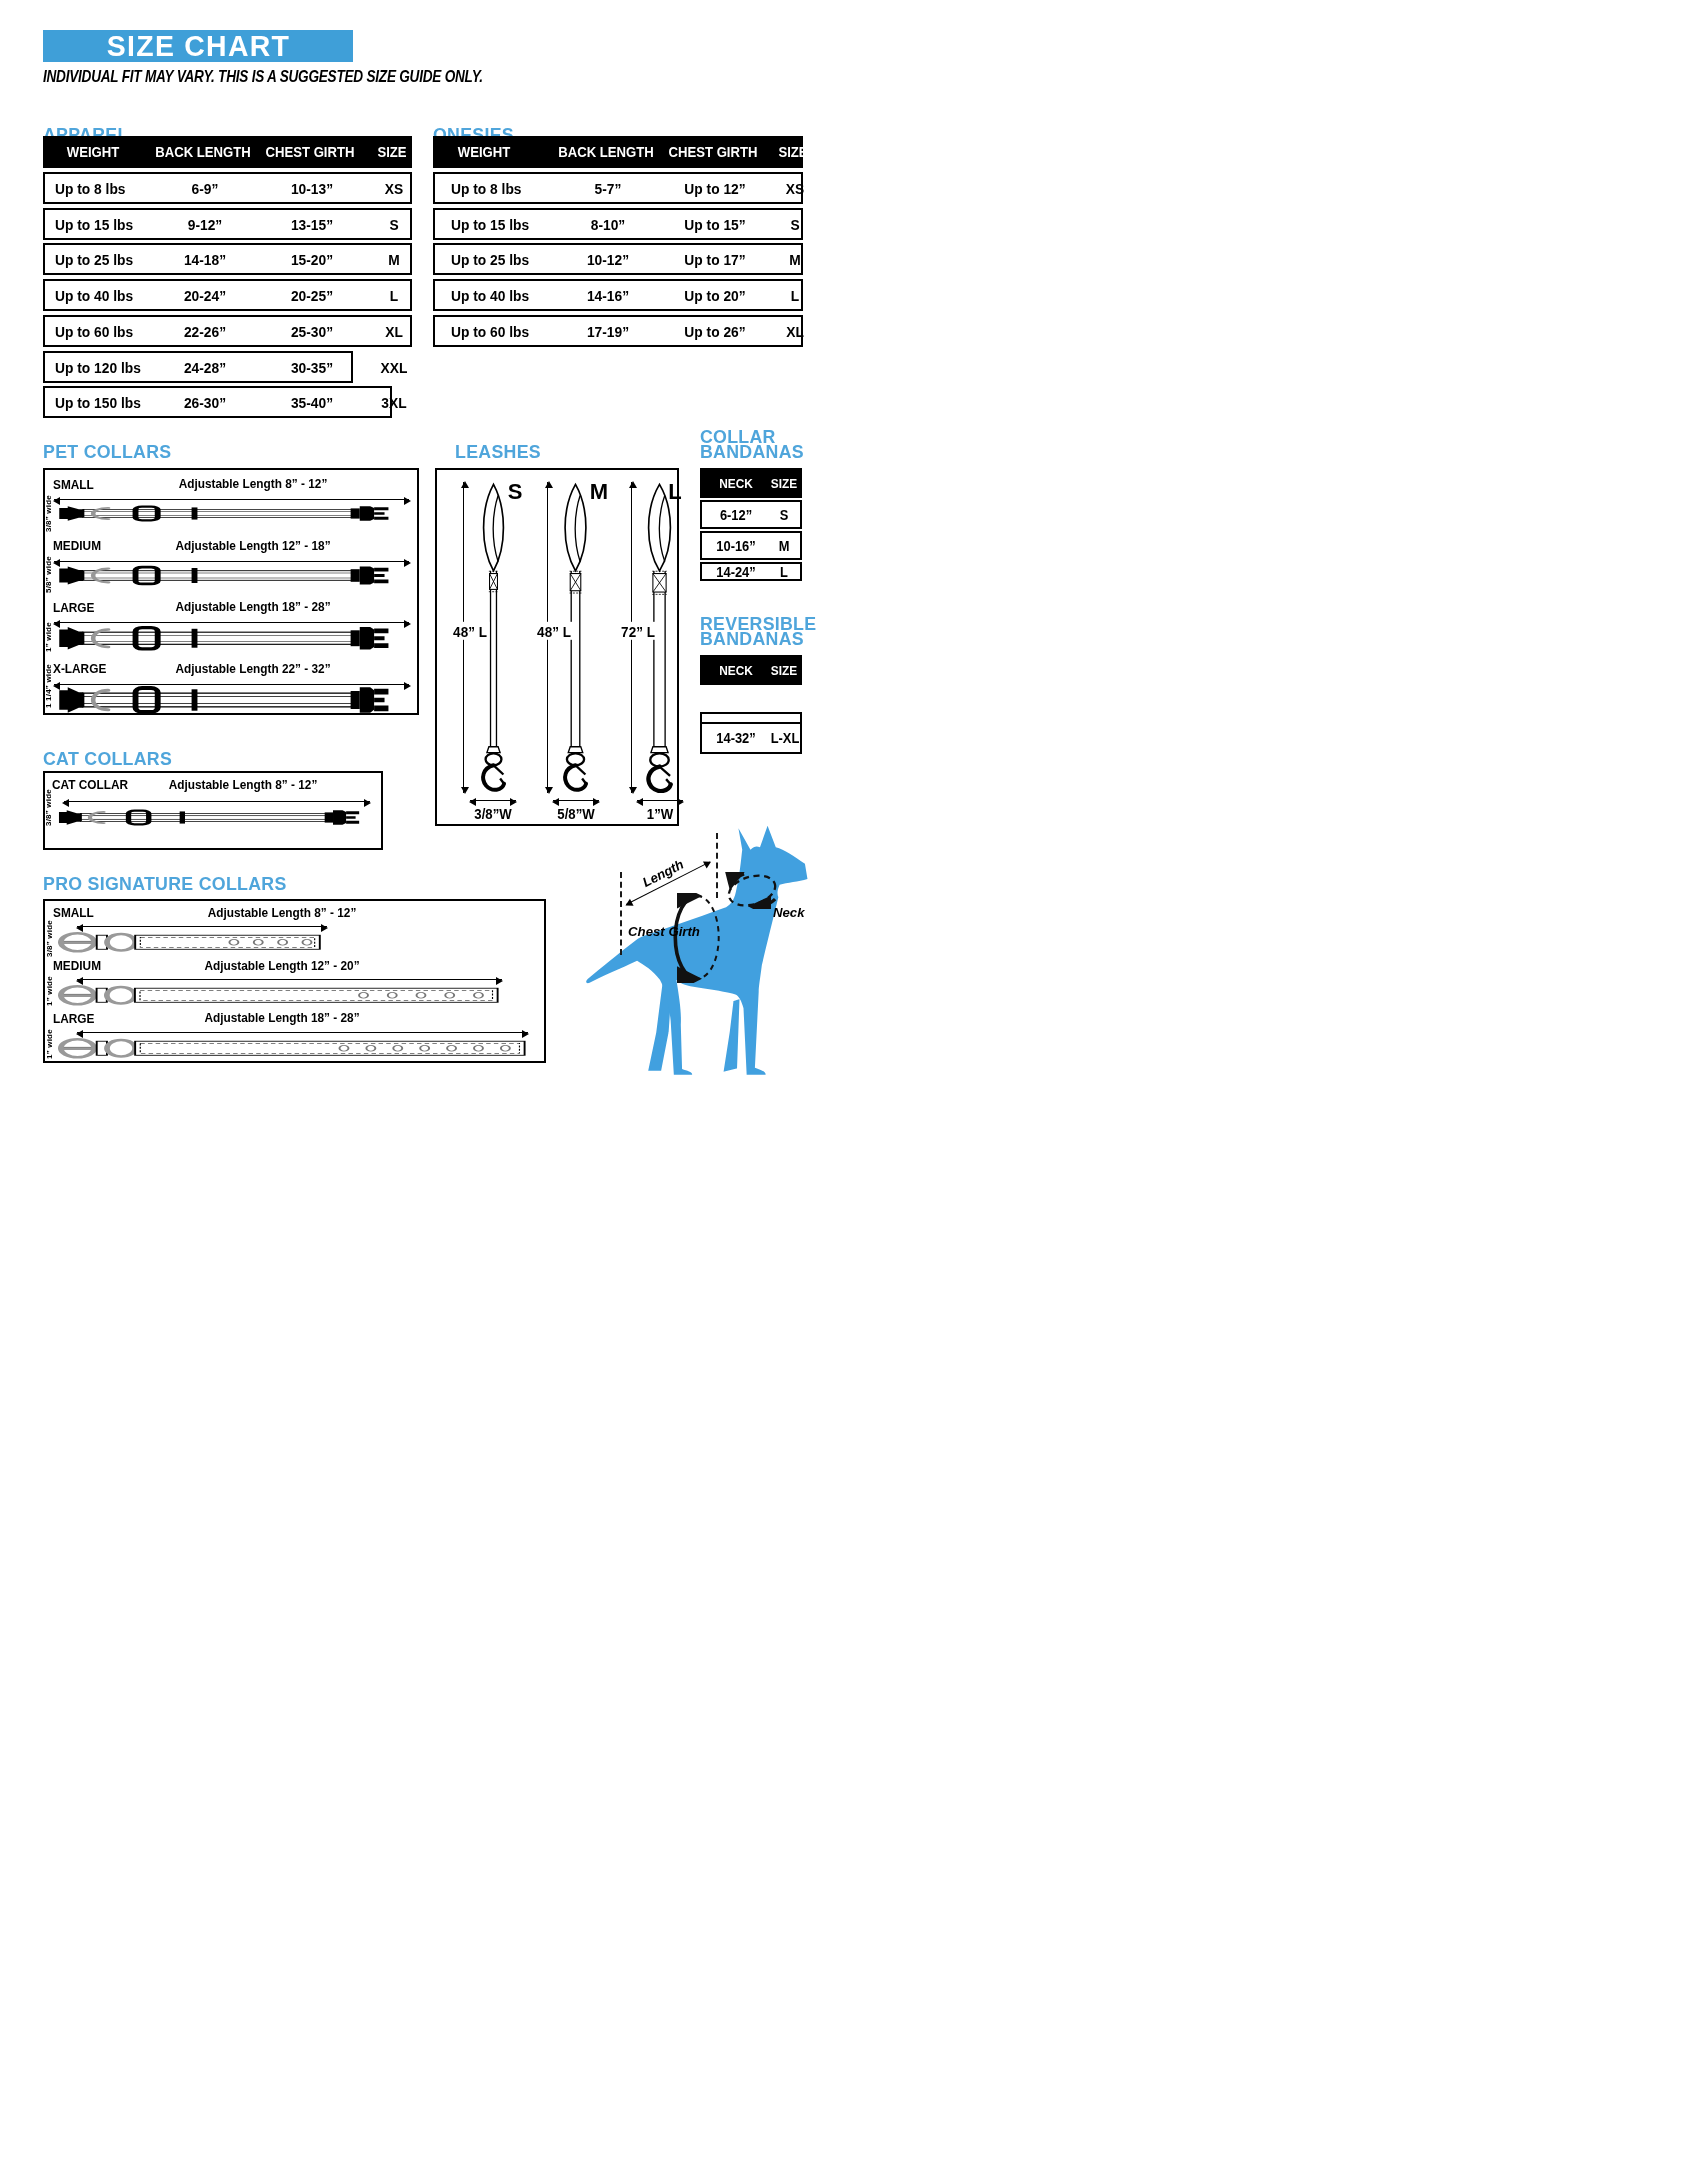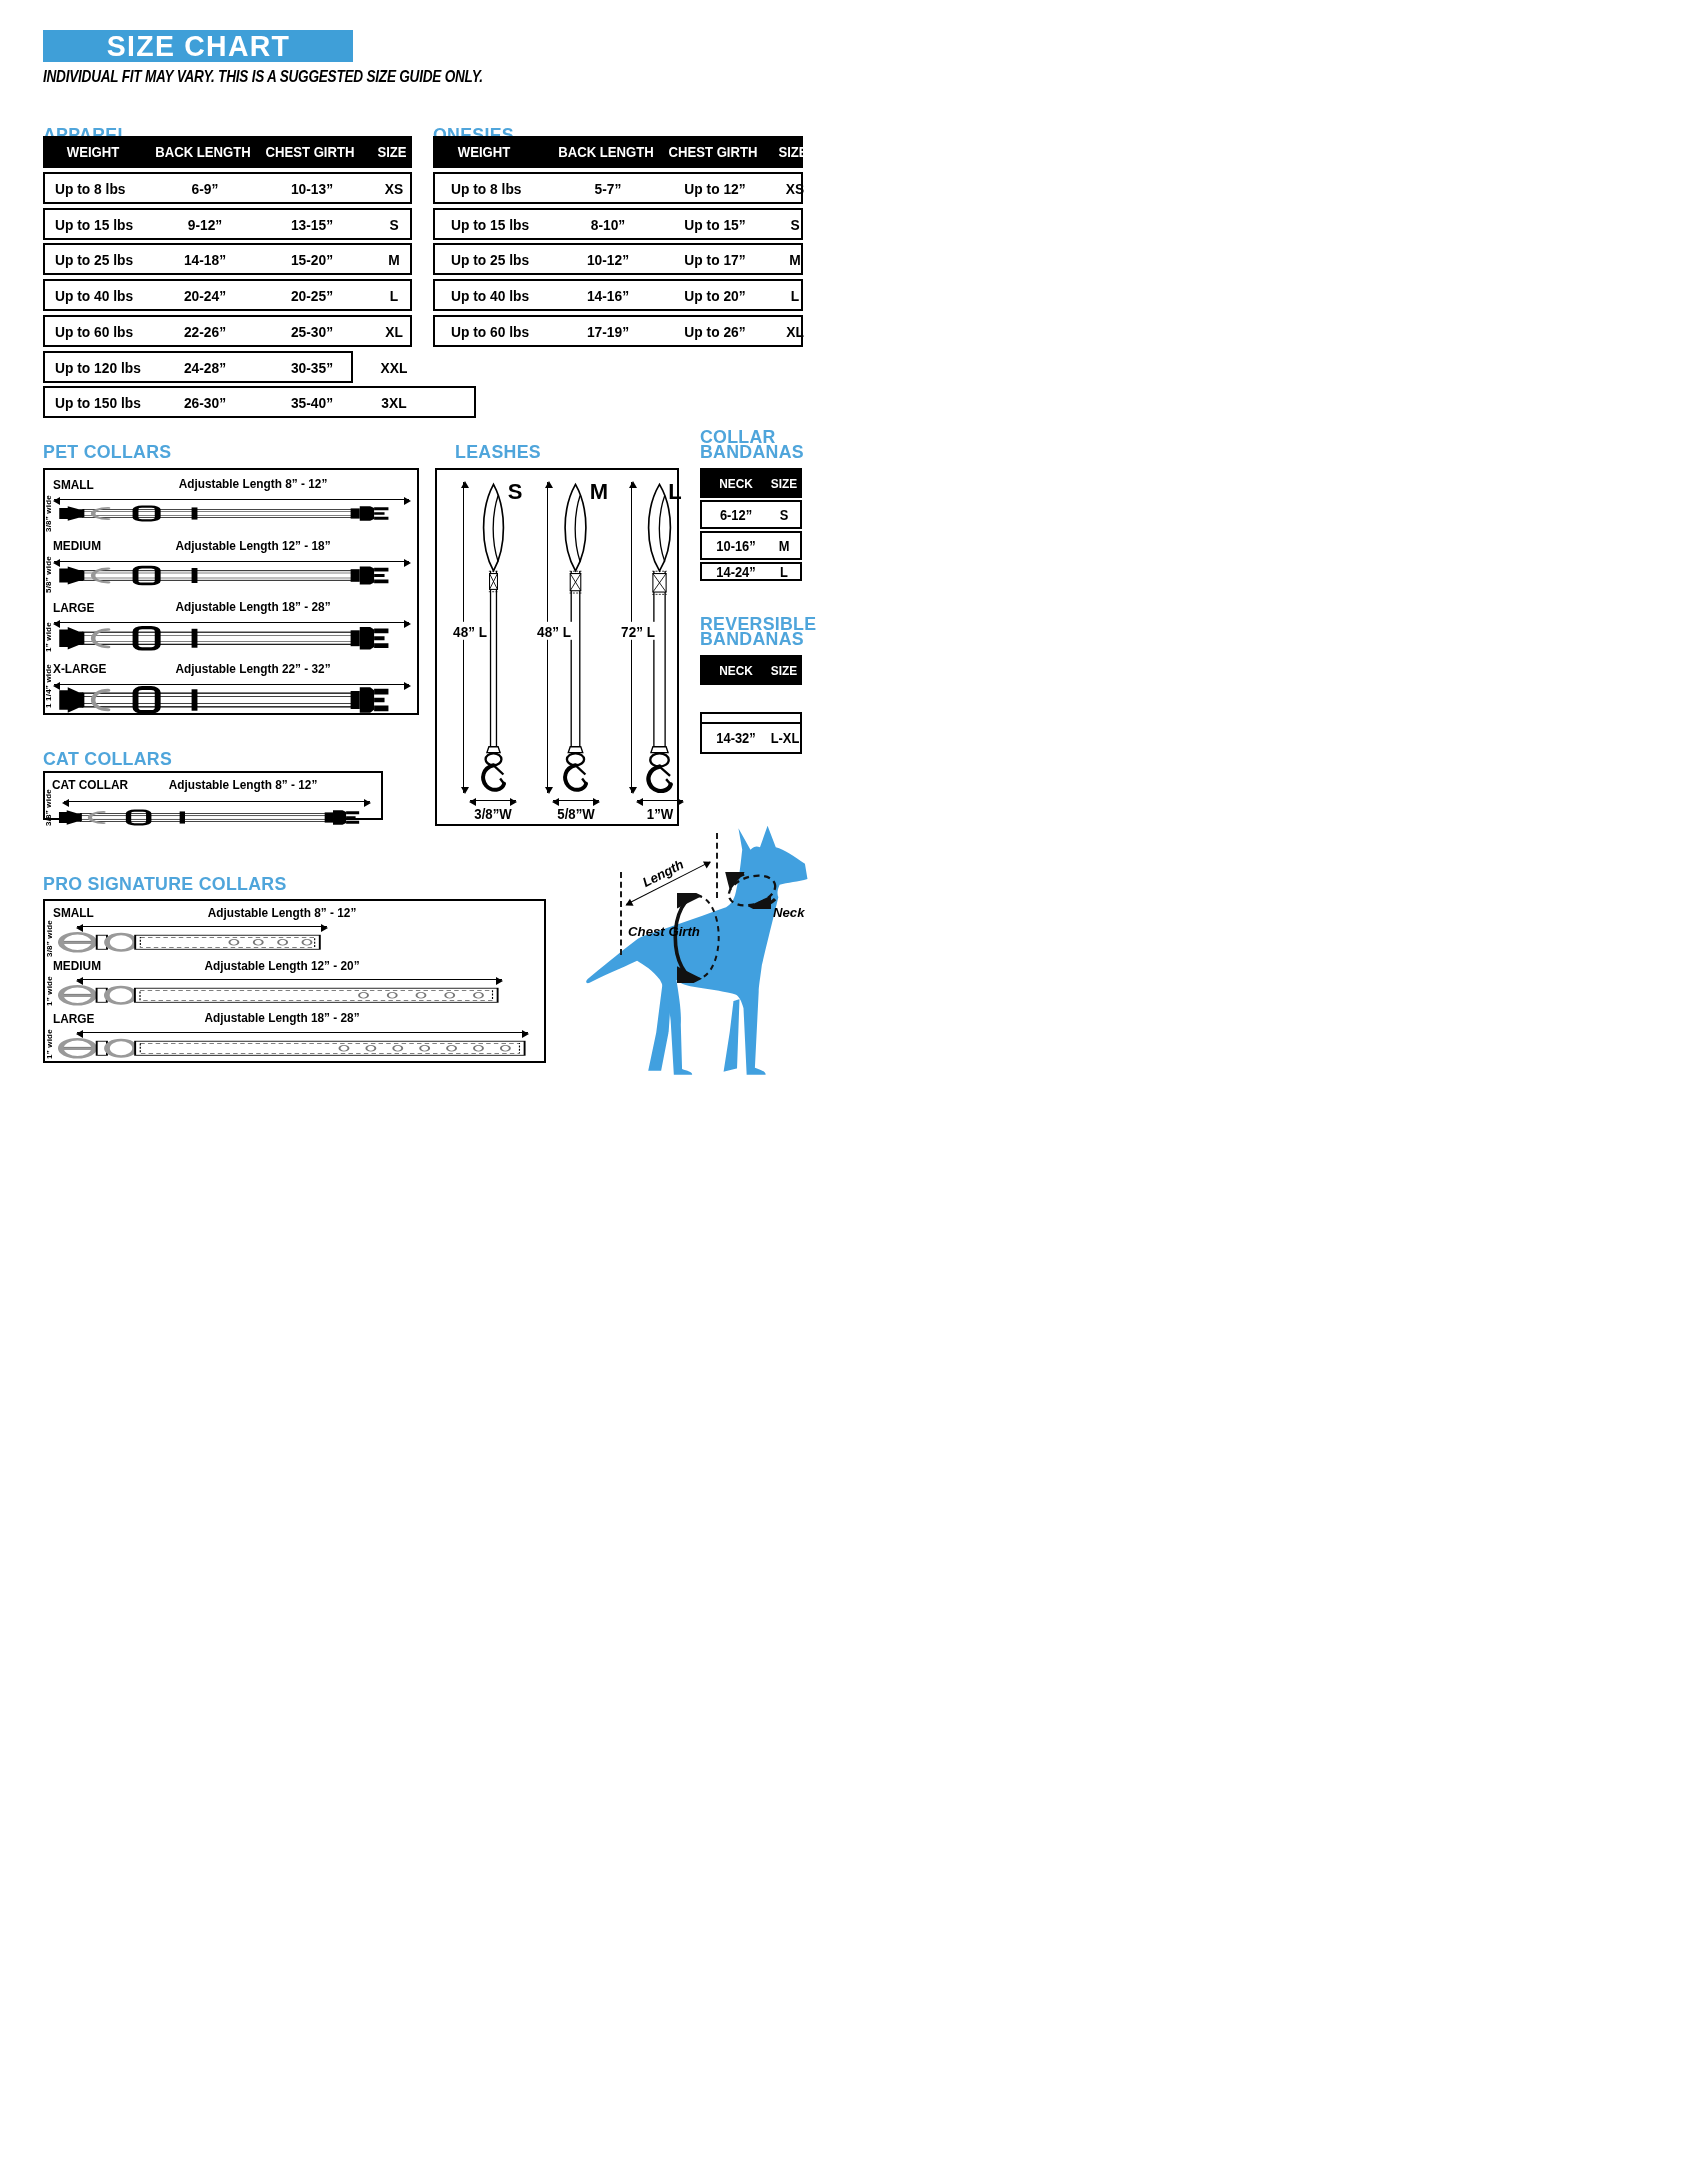--- a/index.html
+++ b/index.html
@@ -121,21 +121,21 @@
     <span class="cc" style="left:160px">22-26”</span>
     <span class="cc" style="left:267px">25-30”</span>
     <span class="cc" style="left:349px">XL</span>
   </div>
   <div class="wt-row" style="left:43px;top:351px;width:310px">
     <span class="cl" style="left:10px">Up to 120 lbs</span>
     <span class="cc" style="left:160px">24-28”</span>
     <span class="cc" style="left:267px">30-35”</span>
     <span class="cc" style="left:349px">XXL</span>
   </div>
-  <div class="wt-row" style="left:43px;top:386px;width:433px">
+  <div class="wt-row" style="left:43px;top:386px;width:349px">
     <span class="cl" style="left:10px">Up to 150 lbs</span>
     <span class="cc" style="left:160px">26-30”</span>
     <span class="cc" style="left:267px">35-40”</span>
     <span class="cc" style="left:349px">3XL</span>
   </div>
 
   <div class="sec-h" style="left:433px;top:127px">ONESIES</div>
   <div class="wt-hdr" style="left:433px;top:136px;width:370px">
     <span style="left:51px">WEIGHT</span>
     <span style="left:173px">BACK LENGTH</span>
@@ -344,21 +344,21 @@
   <div class="bn-row" style="left:700px;top:712px;height:32px">
     <span style="left:34px">6-16”</span>
     <span style="left:83px">S-M</span>
   </div>
   <div class="bn-row" style="left:700px;top:722px;height:32px">
     <span style="left:34px">14-32”</span>
     <span style="left:83px">L-XL</span>
   </div>
 
   <div class="sec-h" style="left:43px;top:751px">CAT COLLARS</div>
-  <div class="frame" style="left:43px;top:771px;width:340px;height:49px">
+  <div class="frame" style="left:43px;top:771px;width:340px;height:79px">
     <span class="dlab" style="left:6.6px;top:5.3px">CAT COLLAR</span>
     <span class="alen" style="left:198px;top:4.6px">Adjustable Length 8” - 12”</span>
     <div class="ha" style="left:18.5px;top:28px;width:306px"></div>
     <div class="wlab" style="left:-1.3px;top:12px;height:45px">3/8” wide</div>
     <svg style="position:absolute;left:10.6px;top:36px" width="321" height="17" viewBox="0 0 540 70" preserveAspectRatio="none">
       <path d="M5,12 h13 v-7 l17,12 h7 v36 h-7 l-17,12 v-7 H5 Z" fill="#000"></path>
       <rect x="42" y="19" width="412" height="32" fill="#fff" stroke="#000" stroke-width="3"></rect>
       <line x1="42" y1="27" x2="454" y2="27" stroke="#000" stroke-width="1.6"></line>
       <line x1="42" y1="43" x2="454" y2="43" stroke="#000" stroke-width="1.6"></line>
       <path d="M80,12 A23,23 0 1 0 80,58" fill="none" stroke="#979797" stroke-width="7" stroke-linecap="round"></path>

